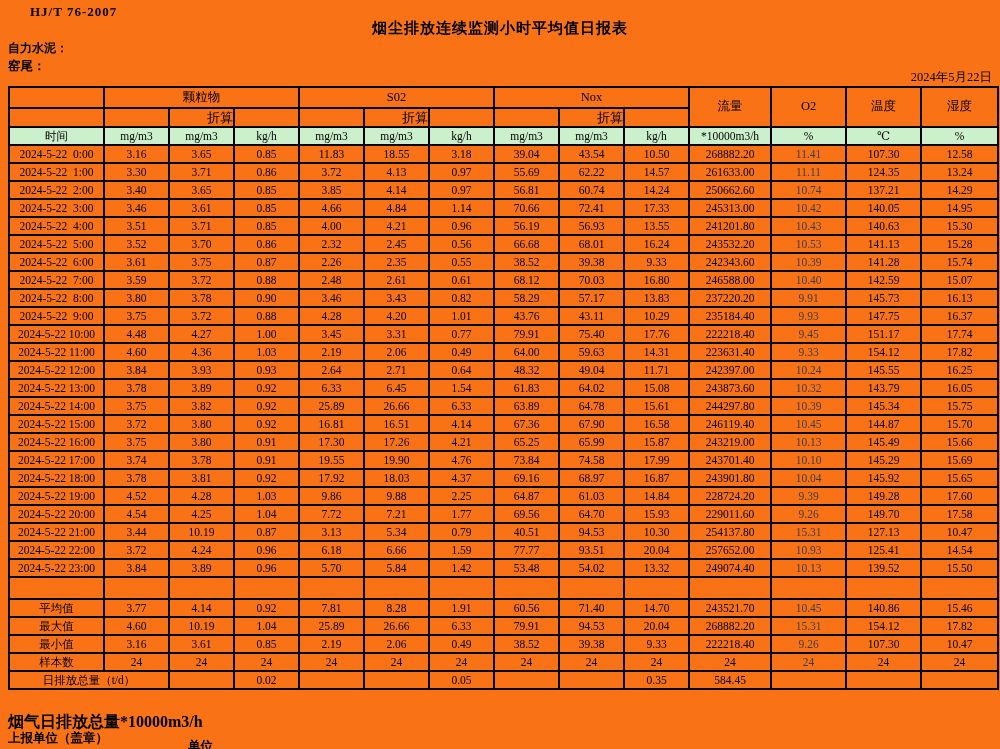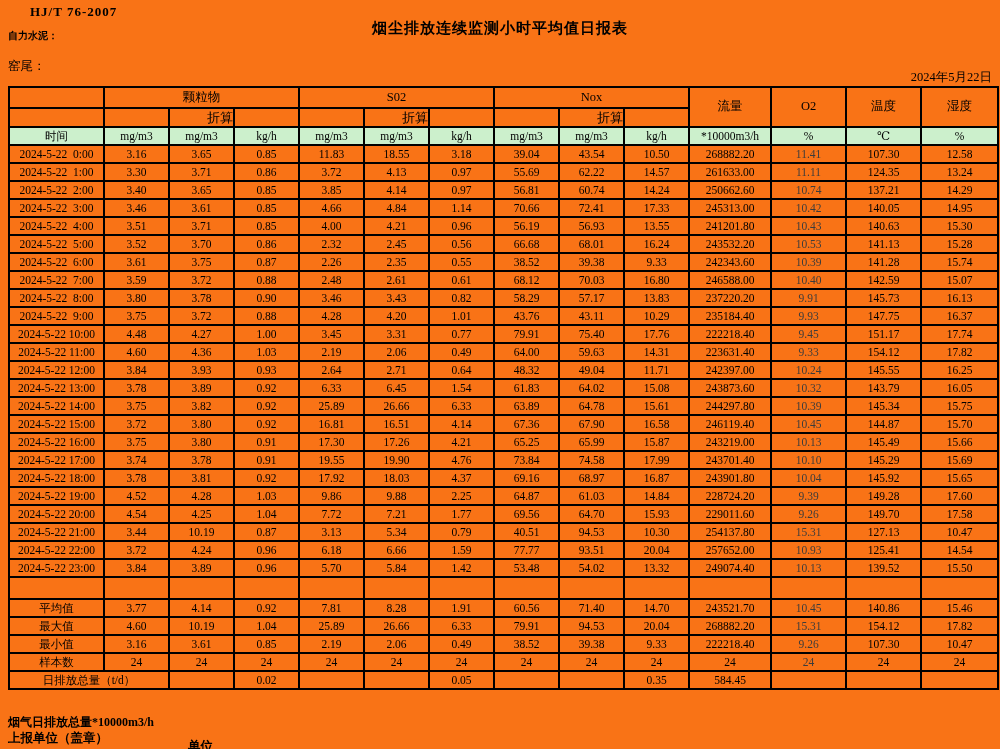--- a/index.html
+++ b/index.html
@@ -1,38 +1,38 @@
 <!DOCTYPE html>
 <html><head>
 <meta charset="utf-8">
 <style>
   html,body{margin:0;padding:0;background:#fff;}
   body{font-family:"Liberation Serif","DejaVu Serif",serif;color:#000;}
   .page{position:relative;width:1000px;height:749px;background:#f97316;overflow:hidden;}
 
   .std{position:absolute;left:30px;top:4px;font-weight:bold;font-size:13px;letter-spacing:1px;}
   .title{position:absolute;left:0;right:0;top:19px;text-align:center;font-weight:bold;font-size:15px;letter-spacing:1px;}
-  .company{position:absolute;left:8px;top:29px;font-weight:bold;font-size:10px;}
-  .site{position:absolute;left:8px;top:58px;font-weight:normal;font-size:12.5px;}
+  .company{position:absolute;left:8px;top:40px;font-weight:bold;font-size:12px;}
+  .site{position:absolute;left:8px;top:58px;font-weight:bold;font-size:12.5px;}
   .date{position:absolute;right:8px;top:69px;font-size:12.5px;}
 
   table.report{position:absolute;left:8px;top:86px;width:989px;border-collapse:collapse;table-layout:fixed;}
   table.report td{border:2px solid #000;text-align:center;vertical-align:middle;
     font-size:11.5px;line-height:1.05;padding:0;height:16px;overflow:hidden;}
   tr.h1 td{height:19px;font-size:12.5px;}
   tr.h2 td{height:17px;font-size:13px;text-align:right;}
   tr.units td{height:16px;background:#ccf0cc;font-size:11.5px;}
   td.time{white-space:pre;font-size:11.5px;}
   td.o2cell{font-size:10.5px;color:#3c3c3c;}
   td.sum-label{font-size:12px;border-radius:6px;}
   tr.spacer td{height:20px;}
   td.total-label{text-align:left;padding-left:3px;font-size:12px;white-space:pre;}
 
   .footer{position:absolute;left:8px;top:714px;width:984px;}
-  .f1{font-weight:bold;font-size:12px;line-height:16px;}
+  .f1{font-weight:bold;font-size:16px;line-height:16px;}
   .f2{position:relative;font-weight:bold;font-size:12.5px;line-height:17px;height:17px;}
   .f2 .unit{position:absolute;left:180px;top:8px;}
 </style>
 </head>
 <body>
 
 <div class="page">
   <div class="std">HJ/T  76-2007</div>
   <div class="title">烟尘排放连续监测小时平均值日报表</div>
   <div class="company">自力水泥：</div>

